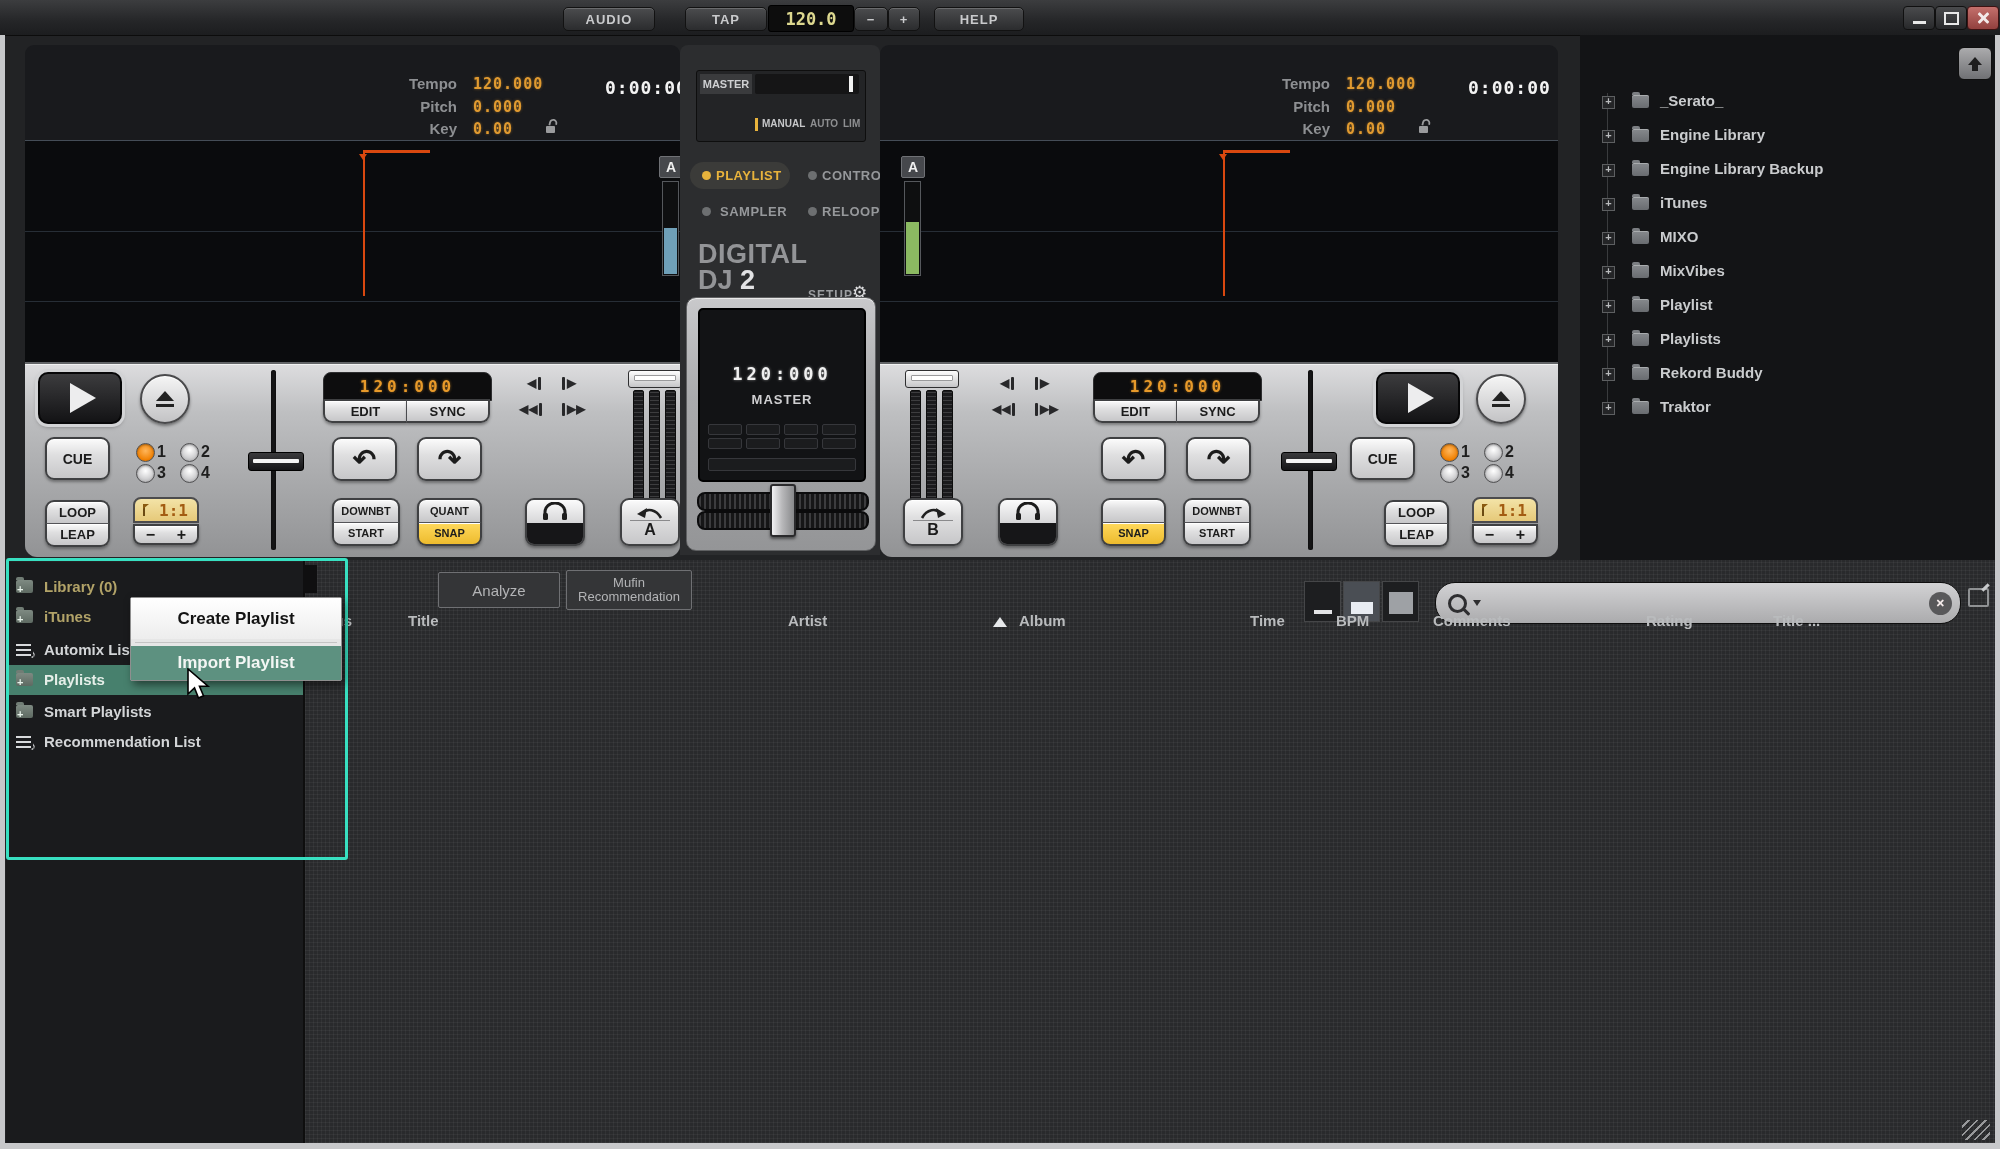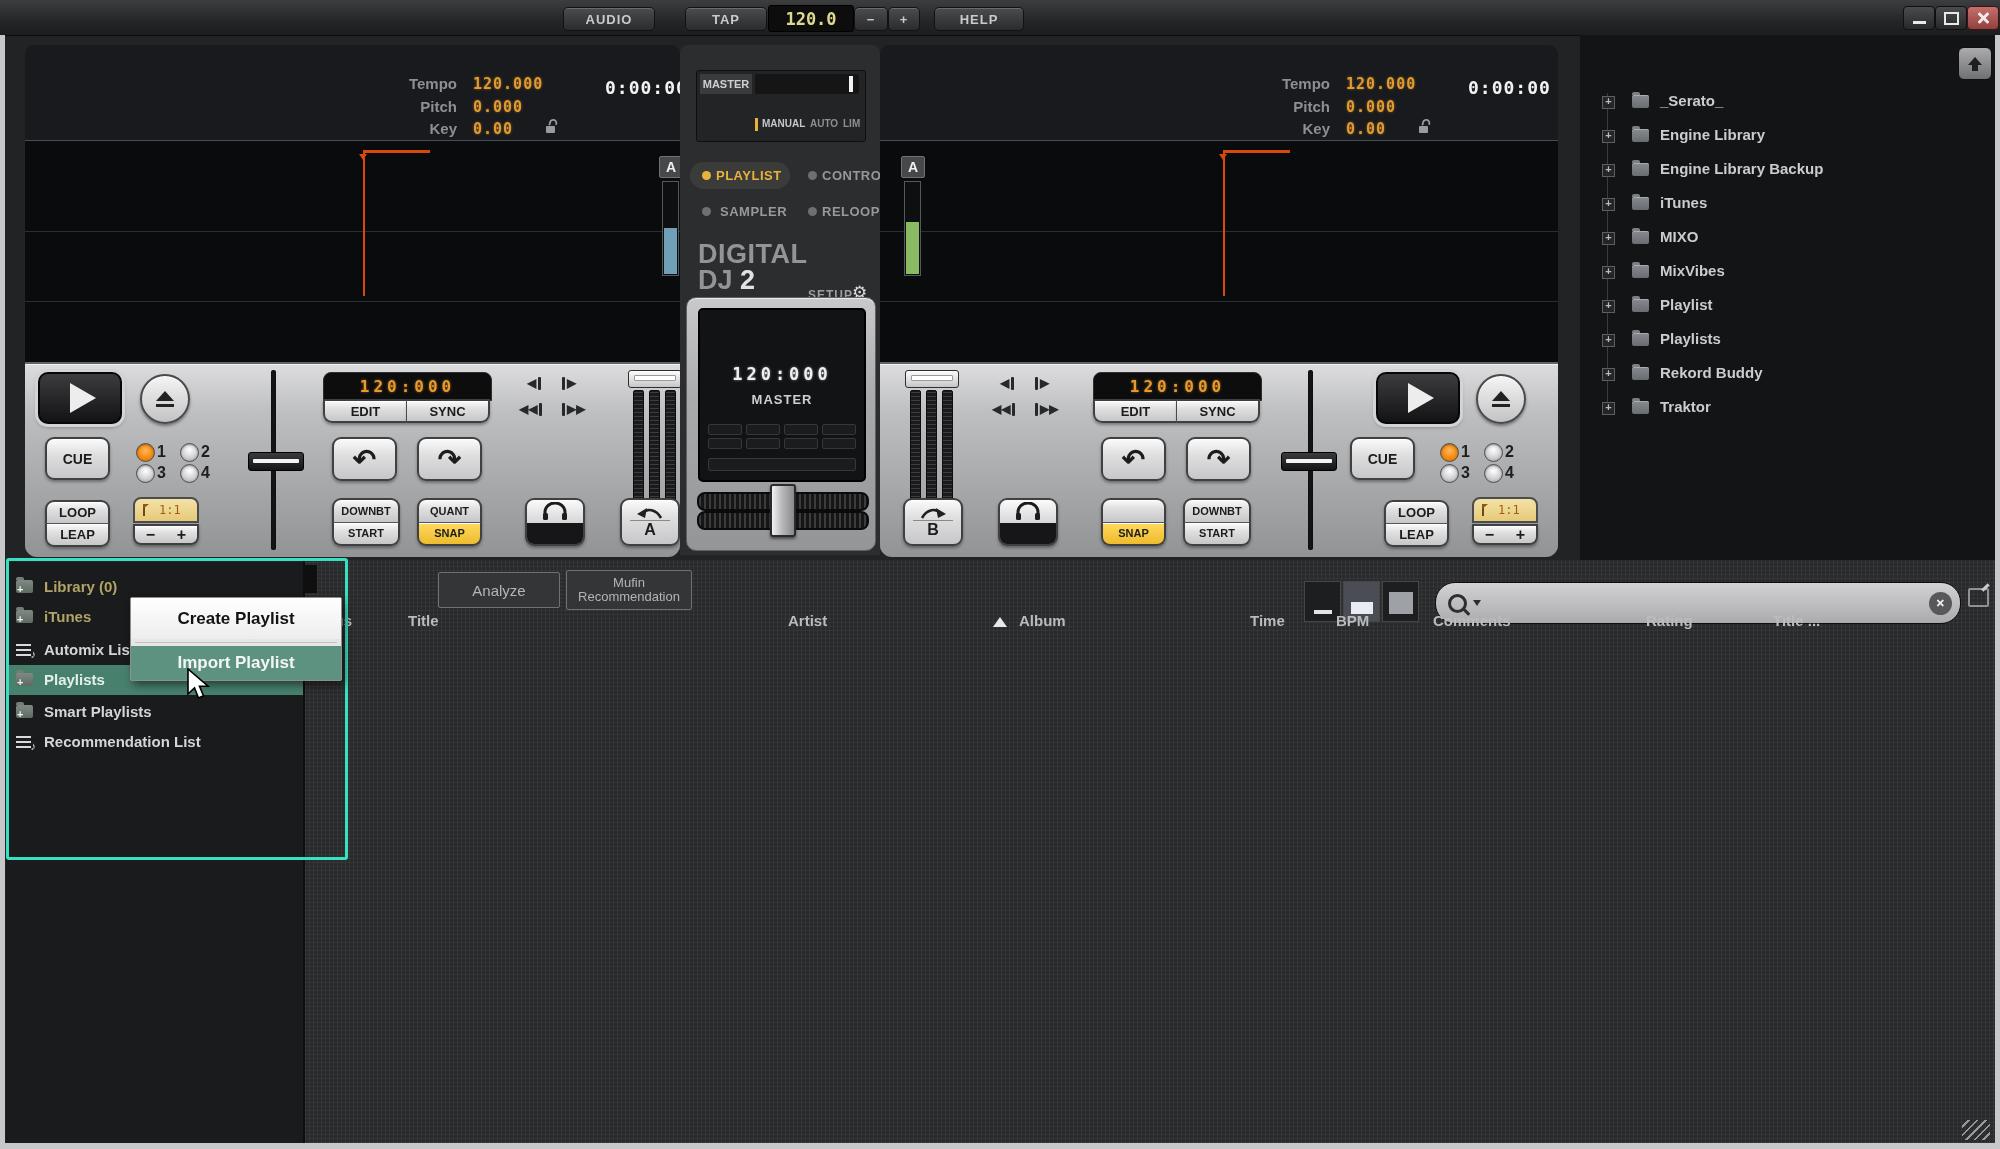--- a/index.html
+++ b/index.html
@@ -78,21 +78,21 @@
   .fhand::after{content:"";position:absolute;left:4px;right:4px;top:6px;height:4px;background:#f4f4f4;border-radius:1px;}
   .chcap{position:absolute;background:linear-gradient(180deg,#fdfdfd,#c6c6c8);border:1px solid #2e2e30;border-radius:3px;}
   .chcap::after{content:"";position:absolute;left:5px;right:5px;top:4px;height:4px;background:#fff;border:1px solid #9a9a9c;border-radius:1px;}
   .chstrip{position:absolute;width:9px;background:repeating-linear-gradient(0deg,#3d3d3f 0 1px,#1a1a1c 1px 4px);border-radius:2px;border:1px solid #0d0d0d;}
   .nud{position:absolute;display:flex;align-items:center;gap:2px;color:#28282a;font-size:12px;font-weight:bold;}
   .nbar{width:3px;height:13px;background:#28282a;border-radius:1px;}
   .ldisp{position:absolute;background:linear-gradient(180deg,#f3e3a7,#e6c979);border:2px solid #4c4c4e;border-radius:8px 8px 0 0;
          display:flex;align-items:center;box-sizing:border-box;}
   .ldisp .flag{width:2px;height:12px;background:#6b4a12;margin:0 4px 0 8px;position:relative;}
   .ldisp .flag::before{content:"";position:absolute;left:0;top:0;border-top:5px solid #8a5a10;border-right:6px solid transparent;}
-  .ldisp .lsz{font-family:"DejaVu Sans Mono",monospace;font-size:12px;font-weight:normal;color:#a35c12;margin-left:10px;}
+  .ldisp .lsz{font-family:"DejaVu Sans Mono",monospace;font-size:16px;font-weight:bold;color:#a35c12;margin-left:10px;}
   .lpm{position:absolute;display:flex;align-items:center;justify-content:space-around;font-size:16px;font-weight:bold;border-radius:0 0 8px 8px!important;}
   .hp{position:absolute;border:2px solid #3f4042;border-radius:9px;overflow:hidden;box-sizing:border-box;
       box-shadow:0 2px 3px rgba(0,0,0,.35);display:flex;flex-direction:column;}
   .hp .t{flex:1.1;background:linear-gradient(180deg,#fbfbfb,#d6d6d8);display:flex;align-items:center;justify-content:center;}
   .hp .b{flex:1;background:#161618;}
   .ab{flex-direction:column;padding:2px 0;}
   .ab .alet{font-size:16px;line-height:17px;border-top:1px solid #8a8a8c;width:70%;text-align:center;}
   
   #center{position:absolute;left:680px;top:45px;width:200px;height:510px;background:#2c2d2f;border-radius:8px 8px 0 0;}
   .cdot{position:absolute;width:9px;height:9px;border-radius:50%;background:#6d6f71;}

